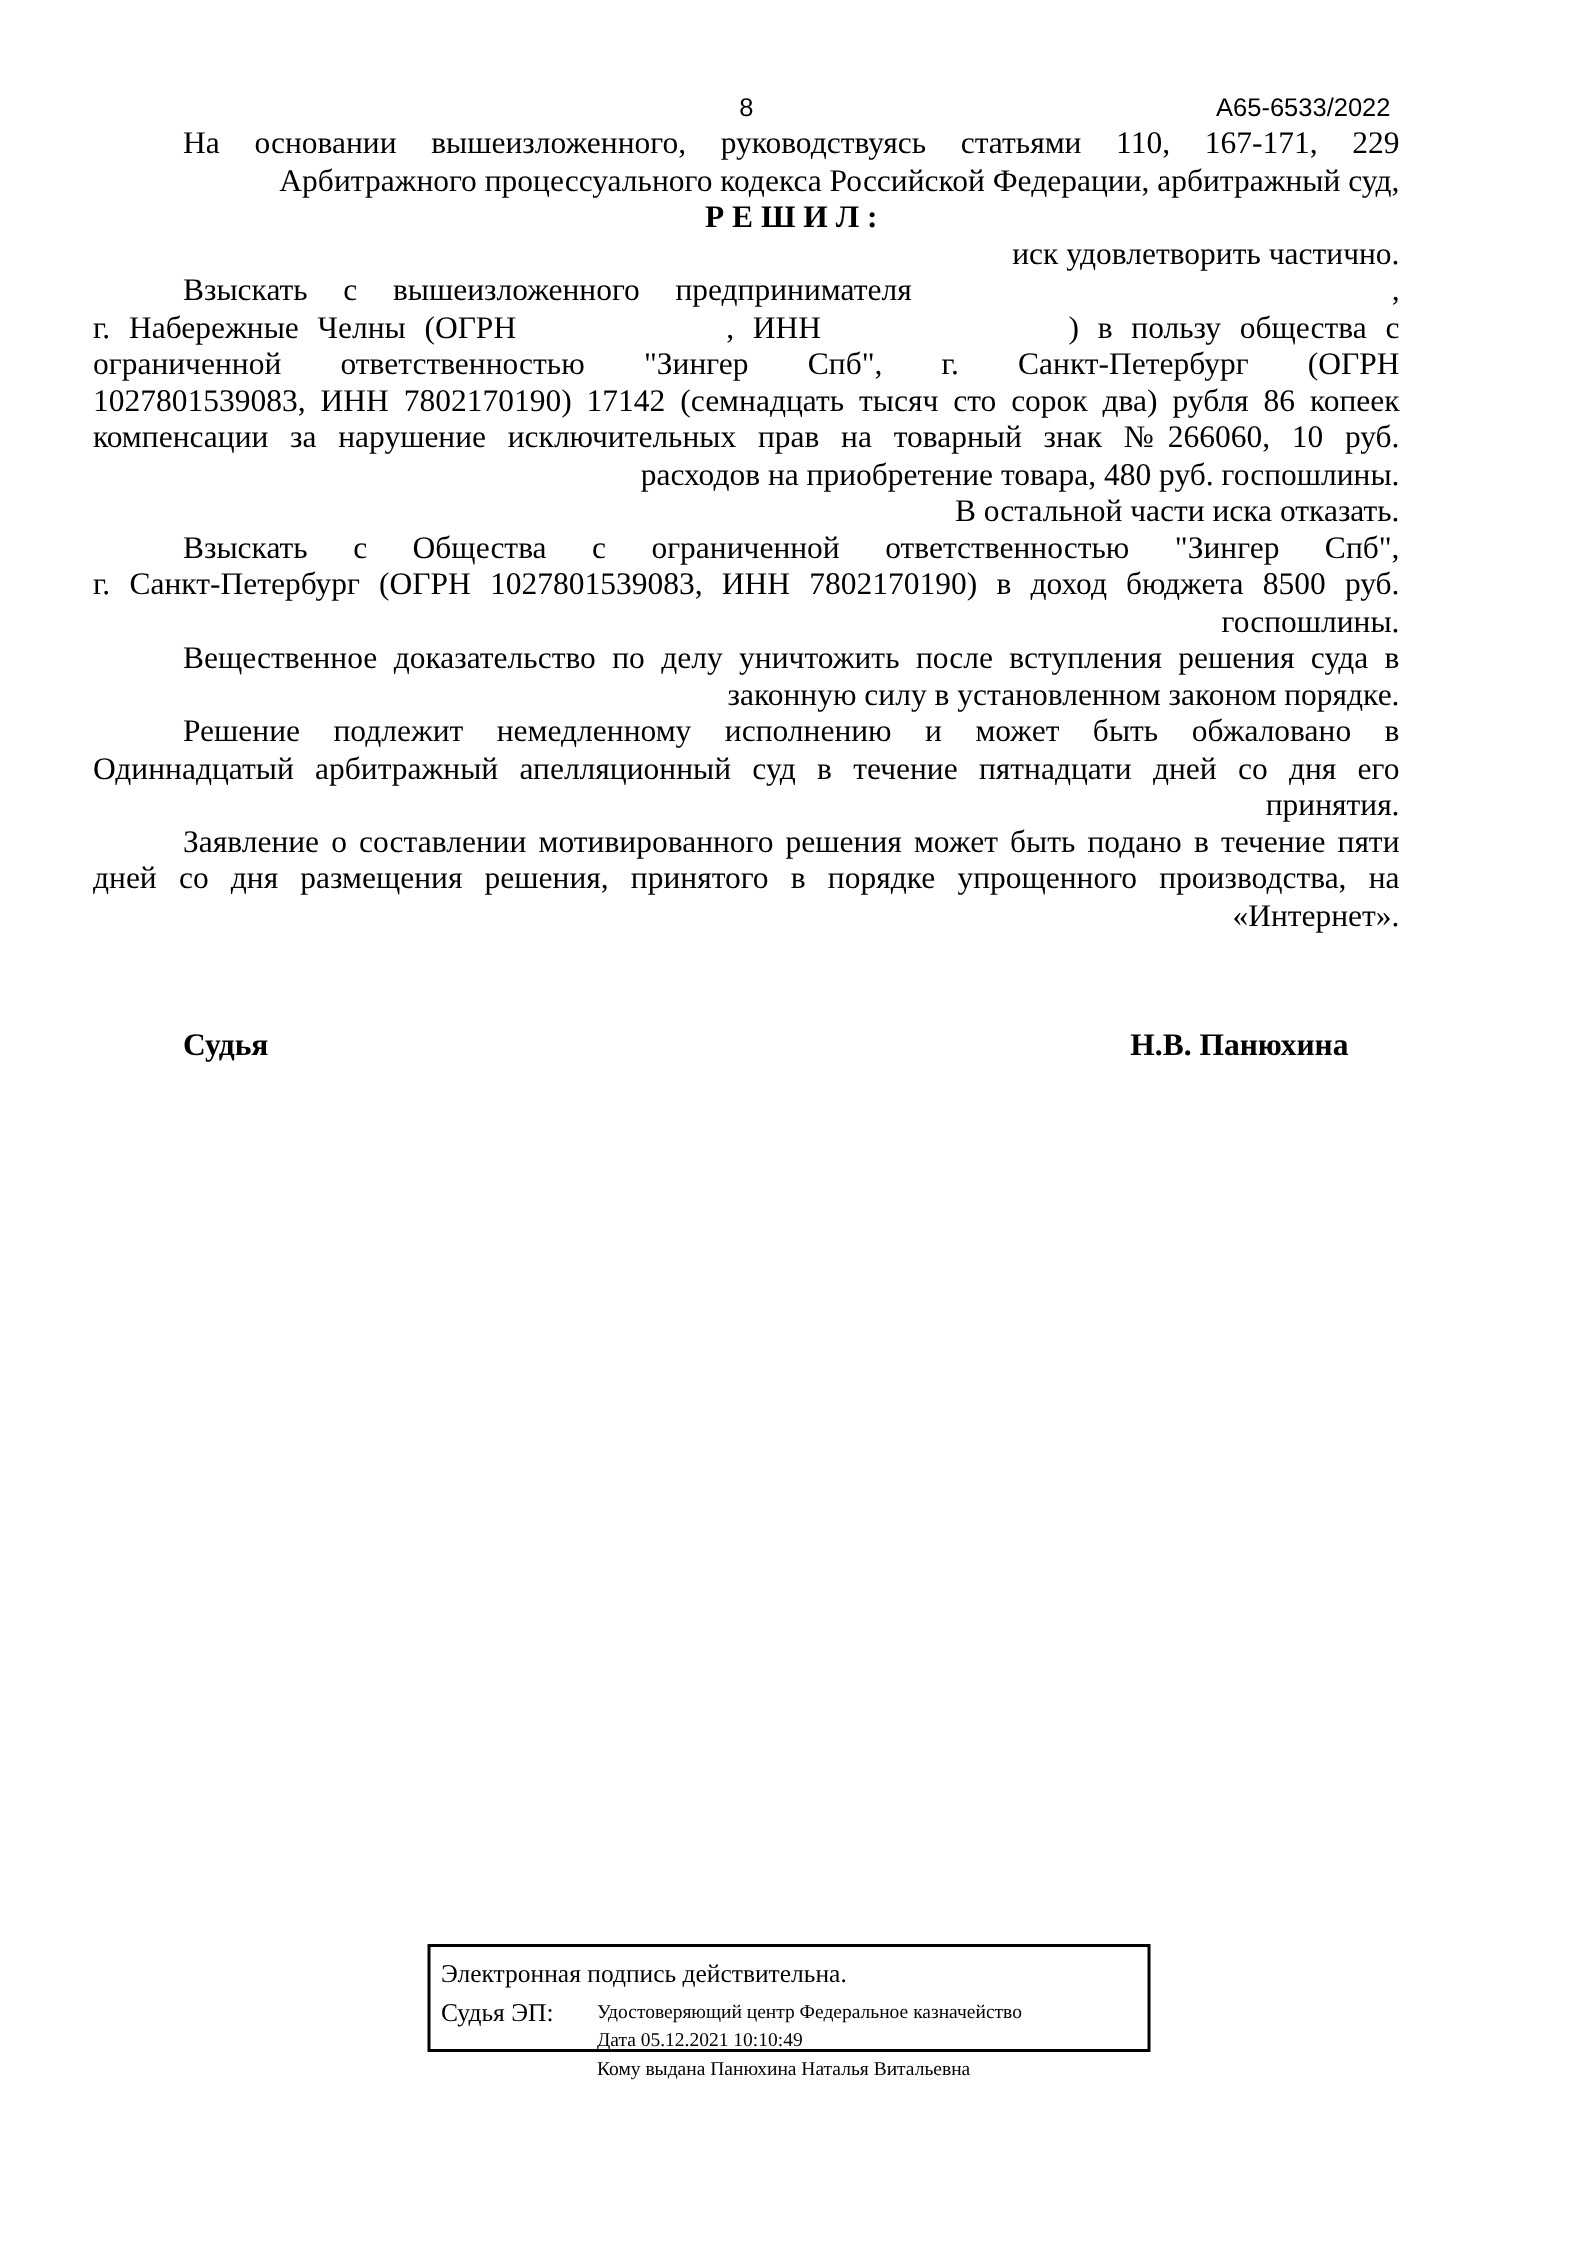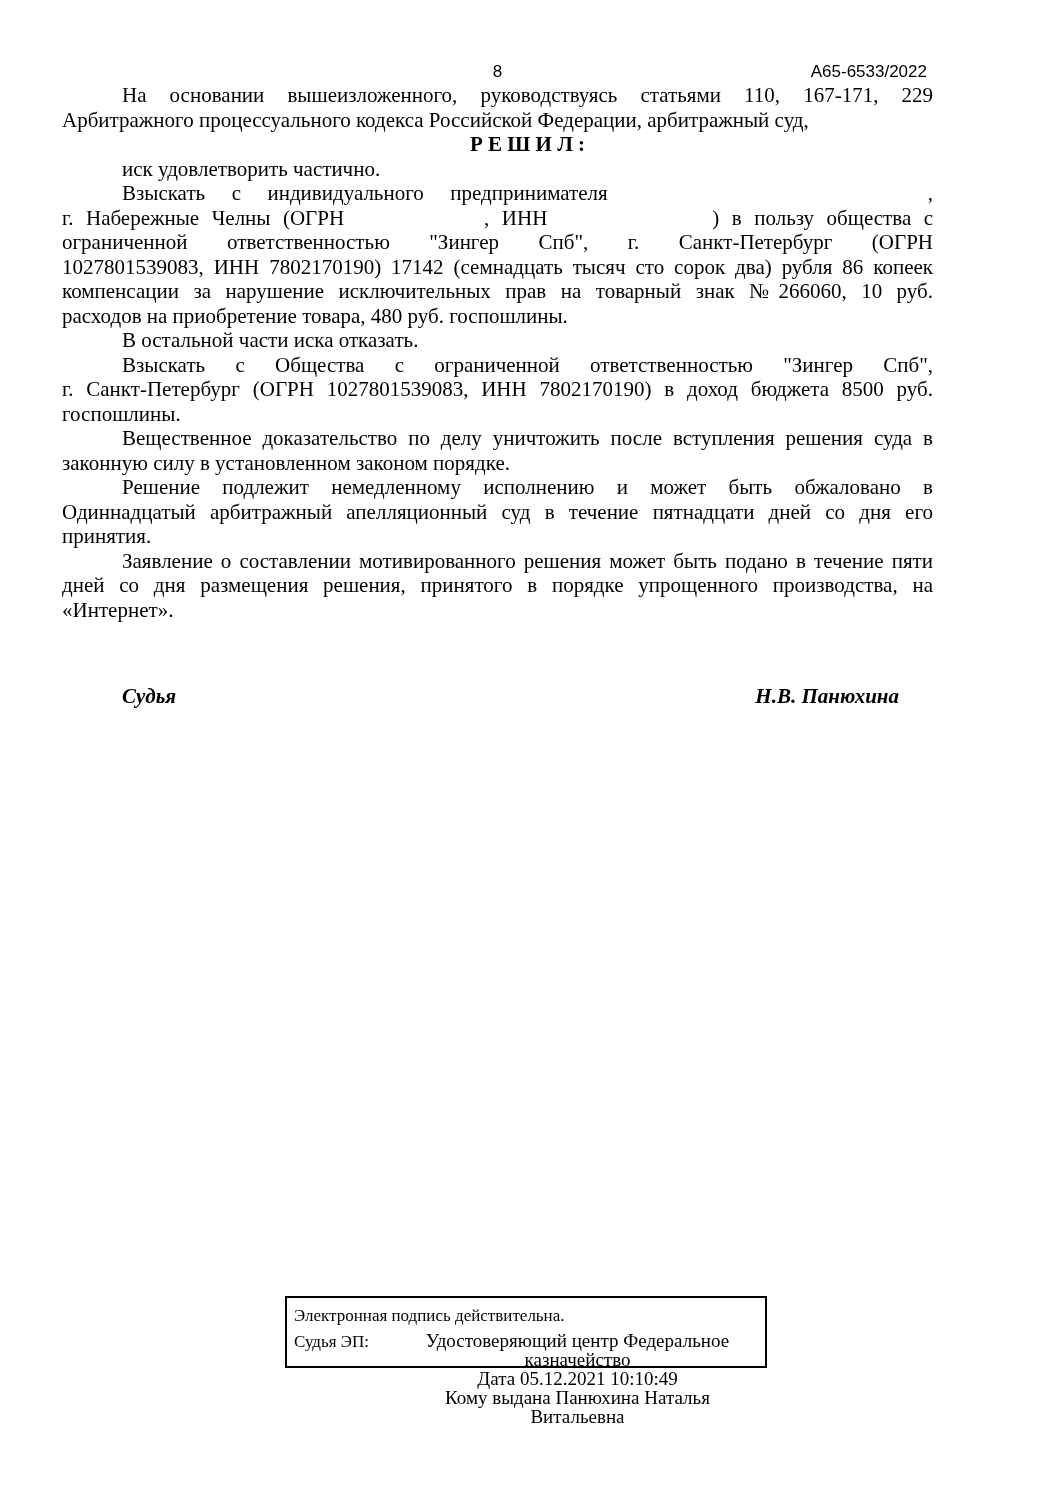--- a/index.html
+++ b/index.html
@@ -30,70 +30,70 @@
   
   .text-block {
     position: absolute;
     left: 62px; top: 83px; width: 871px;
     font-size: 21px;
   }
   .line {
     height: 24.5px;
     line-height: 24.5px;
     white-space: normal;
-    text-align: left;
+    text-align: right;
   }
   .jf { text-align: justify; text-align-last: justify; }
   .ind { padding-left: 60px; }
   .heading {
     text-align: left; text-align-last: center;
     font-weight: bold;
   }
   .gap { display: inline-block; height: 1px; }
   .g1 { width: 320px; }
   .g2 { width: 140px; }
   .g3 { width: 165px; }
   
   .sign-row {
     position: absolute;
     left: 62px; top: 684px; width: 871px;
     padding-left: 60px; padding-right: 34px;
     display: flex; justify-content: space-between;
-    font-size: 21px; line-height: 24.5px; font-weight: bold; font-style: italic;
+    font-size: 21px; line-height: 24.5px; font-weight: bold;
   }
   
   .stamp {
     position: absolute;
     left: 285px; top: 1296px; width: 482px; height: 72px;
     border: 2px solid #000000;
     background: #ffffff;
     padding: 7px 8px 0 7px;
   }
   .stamp-l1 { font-size: 17px; line-height: 22px; }
   .stamp-row { display: flex; margin-top: 4px; }
   .stamp-label { width: 104px; flex: 0 0 104px; font-size: 17px; line-height: 22px; }
-  .stamp-details { font-size: 19px; line-height: 19px; text-align: center; }
+  .stamp-details { font-size: 13px; line-height: 19px; }
 </style>
 </head>
 <body>
 
 <div class="page">
 
   <div class="header-row">
     <span class="page-num">8</span>
     <span class="case-num">А65-6533/2022</span>
   </div>
 
   <div class="text-block">
     <div class="line jf ind">На основании вышеизложенного, руководствуясь статьями 110, 167-171, 229</div>
     <div class="line">Арбитражного процессуального кодекса Российской Федерации, арбитражный суд,</div>
     <div class="line heading ind">Р Е Ш И Л :</div>
     <div class="line ind">иск удовлетворить частично.</div>
 
-    <div class="line jf ind"><span>Взыскать с индивидуального предпринимателя</span><span class="gap g1"></span><span>,</span></div>
+    <div class="line jf ind"><span>Взыскать с вышеизложенного предпринимателя</span><span class="gap g1"></span><span>,</span></div>
     <div class="line jf"><span>г. Набережные Челны (ОГРН</span><span class="gap g2"></span><span>, ИНН</span><span class="gap g3"></span><span>) в пользу общества с</span></div>
     <div class="line jf">ограниченной ответственностью "Зингер Спб", г. Санкт-Петербург (ОГРН</div>
     <div class="line jf">1027801539083, ИНН 7802170190) 17142 (семнадцать тысяч сто сорок два) рубля 86 копеек</div>
     <div class="line jf">компенсации за нарушение исключительных прав на товарный знак №266060, 10 руб.</div>
     <div class="line">расходов на приобретение товара, 480 руб. госпошлины.</div>
 
     <div class="line ind">В остальной части иска отказать.</div>
 
     <div class="line jf ind">Взыскать с Общества с ограниченной ответственностью "Зингер Спб",</div>
     <div class="line jf">г. Санкт-Петербург (ОГРН 1027801539083, ИНН 7802170190) в доход бюджета 8500 руб.</div>

